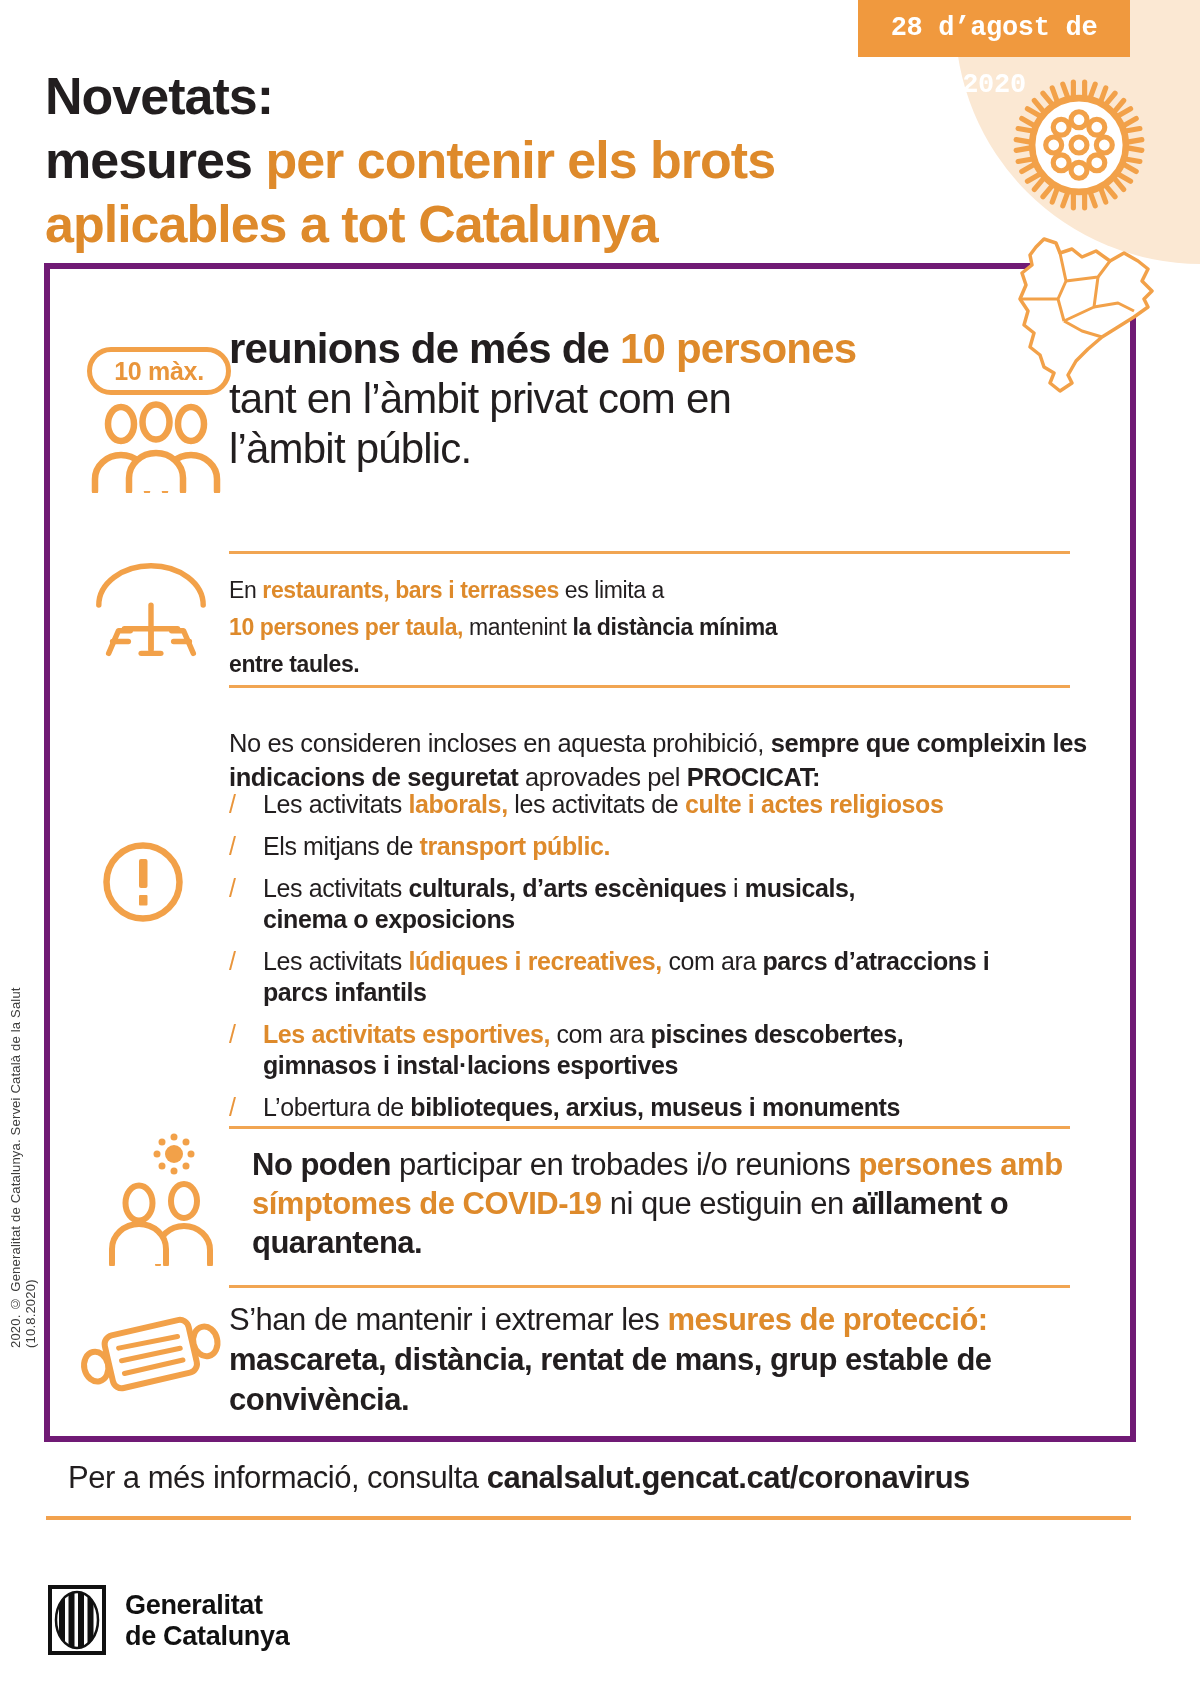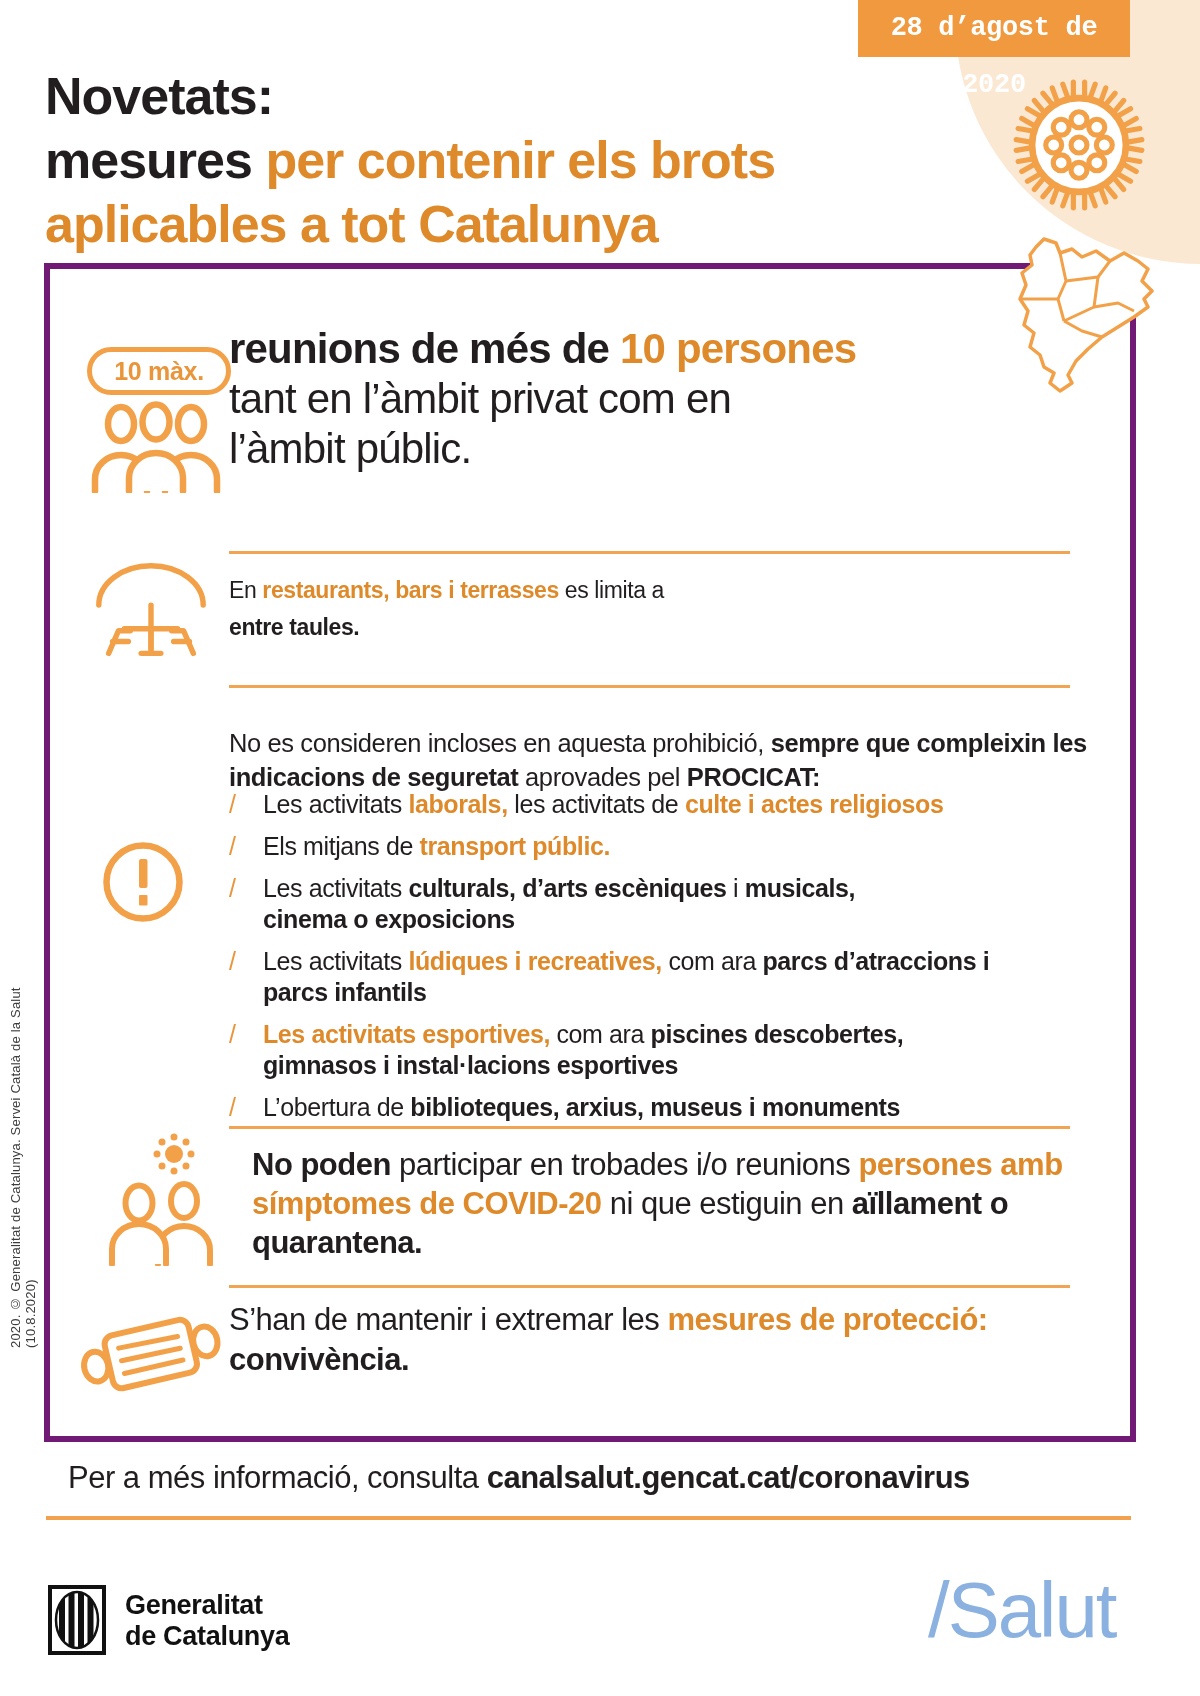--- a/index.html
+++ b/index.html
@@ -166,20 +166,21 @@
           <line x1="55" y1="93" x2="75" y2="93"></line>
           <path d="M 22,93 L 32,70 L 44,70"></path>
           <line x1="26" y1="81" x2="42" y2="81"></line>
           <path d="M 108,93 L 98,70 L 86,70"></path>
           <line x1="104" y1="81" x2="88" y2="81"></line>
         </g>
       </svg>
     </div>
     <div class="txt s2">
       <div class="rl"><span>En </span><span class="b o">restaurants, bars i terrasses</span><span> es limita a</span></div>
+      <div class="rl"><span class="b o">10 persones per taula,</span><span> mantenint </span><span class="b">la distància mínima</span></div>
       <div class="rl"><span class="b">entre taules.</span></div>
     </div>
 
     <div class="divider" style="top:416px;"></div>
 
     <div class="icon" style="left:52px;top:565px;">
       <svg width="82" height="96" viewBox="0 0 82 96">
         <circle class="oline" stroke-width="6.5" cx="41" cy="48" r="36.5"></circle>
         <rect class="ofill" x="37" y="25" width="8.5" height="29" rx="2"></rect>
         <rect class="ofill" x="37" y="61" width="8.5" height="10.5" rx="1"></rect>
@@ -249,21 +250,21 @@
           <path d="M 66,135 L 66,121 A 26 24 0 0 1 118,121 L 118,135"></path>
         </g>
         <g class="wfill" stroke-width="6">
           <ellipse cx="47" cy="74" rx="13.5" ry="17.5"></ellipse>
           <path d="M 20,135 L 20,120 A 27 25 0 0 1 74,120 L 74,135"></path>
         </g>
       </svg>
     </div>
     <div class="txt s4">
       <div class="rl"><span class="b">No poden</span><span> participar en trobades i/o reunions </span><span class="b o">persones amb</span></div>
-      <div class="rl"><span class="b o">símptomes de COVID-20</span><span> ni que estiguin en </span><span class="b">aïllament o</span></div>
+      <div class="rl"><span class="b o">símptomes de COVID-19</span><span> ni que estiguin en </span><span class="b">aïllament o</span></div>
       <div class="rl"><span class="b">quarantena.</span></div>
     </div>
 
     <div class="divider" style="top:1016px;"></div>
 
     <div class="icon" style="left:26px;top:1038px;">
       <svg width="150" height="98" viewBox="0 0 150 98">
         <g transform="rotate(-13 75 48)">
           <ellipse class="oline" stroke-width="6" cx="19" cy="47" rx="12" ry="15"></ellipse>
           <ellipse class="oline" stroke-width="6" cx="131" cy="47" rx="12" ry="15"></ellipse>
@@ -271,20 +272,21 @@
           <g class="oline" stroke-width="5">
             <line x1="45" y1="34" x2="105" y2="36"></line>
             <line x1="45" y1="47" x2="105" y2="48"></line>
             <line x1="45" y1="60" x2="105" y2="60"></line>
           </g>
         </g>
       </svg>
     </div>
     <div class="txt s5">
       <div class="rl"><span>S’han de mantenir i extremar les </span><span class="b o">mesures de protecció:</span></div>
+      <div class="rl"><span class="b">mascareta, distància, rentat de mans, grup estable de</span></div>
       <div class="rl"><span class="b">convivència.</span></div>
     </div>
 
   </div>
 
   <div class="info-line rl"><span>Per a més informació, consulta </span><span class="b">canalsalut.gencat.cat/coronavirus</span></div>
   <div class="bottom-rule"></div>
 
   <div class="copyright">2020. © Generalitat de Catalunya. Servei Català de la Salut (10.8.2020)</div>
 
@@ -303,15 +305,14 @@
         <rect x="42.5" y="8" width="6" height="60" fill="#111"></rect>
       </g>
       <ellipse cx="32" cy="38" rx="21" ry="28" fill="none" stroke="#111" stroke-width="2.5"></ellipse>
     </svg>
     <div class="org">
       <div>Generalitat</div>
       <div>de Catalunya</div>
     </div>
   </div>
 
-  <div class="salut">/Salut</div>
 
 </div>
 
 </body></html>

